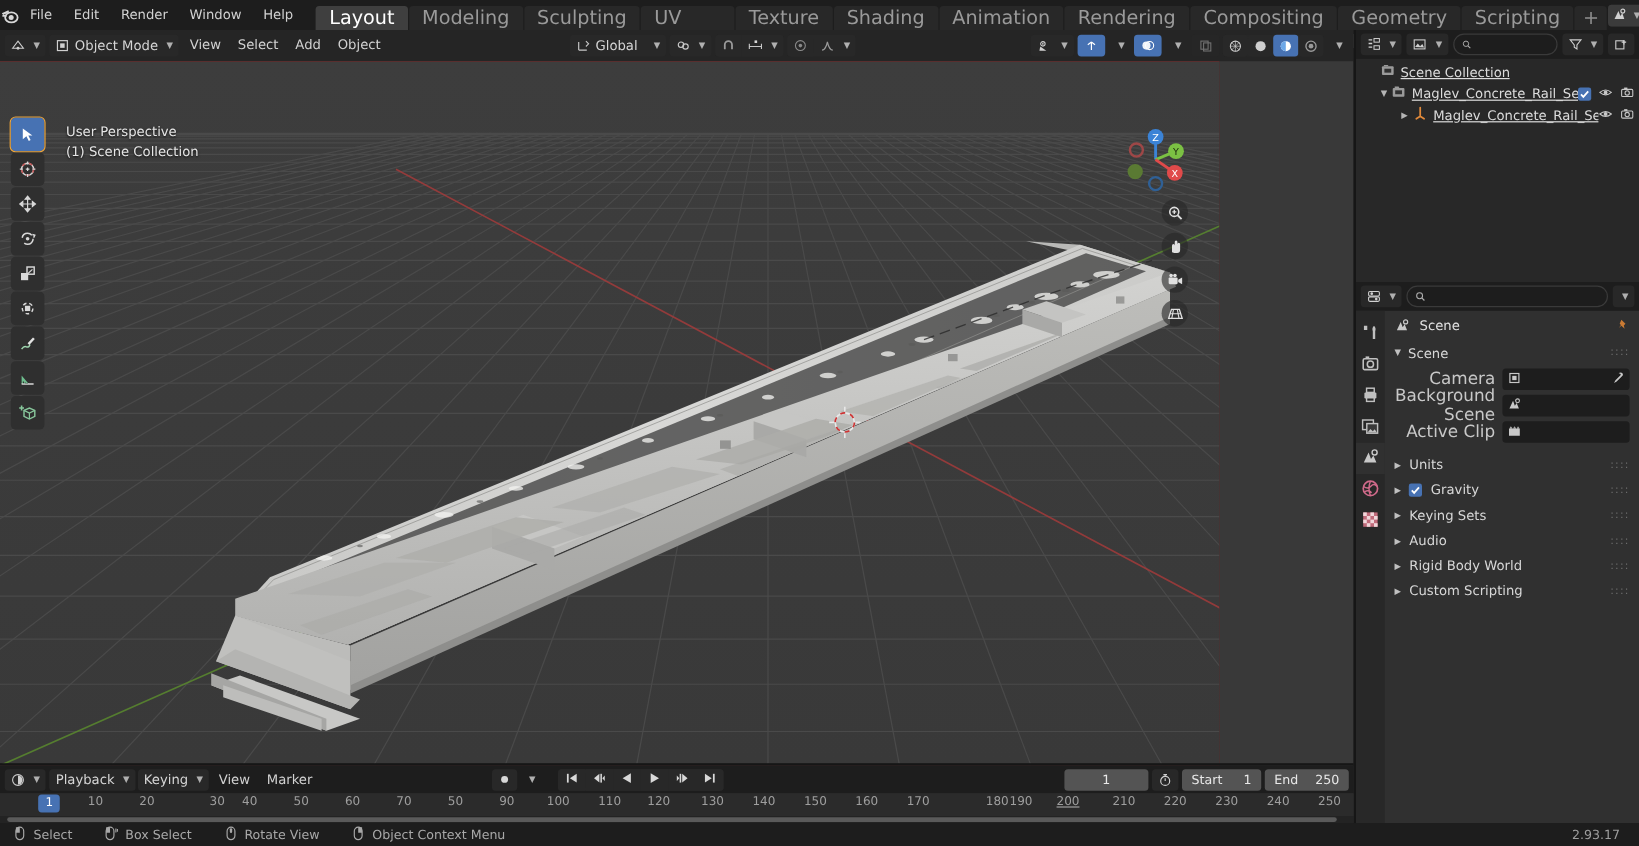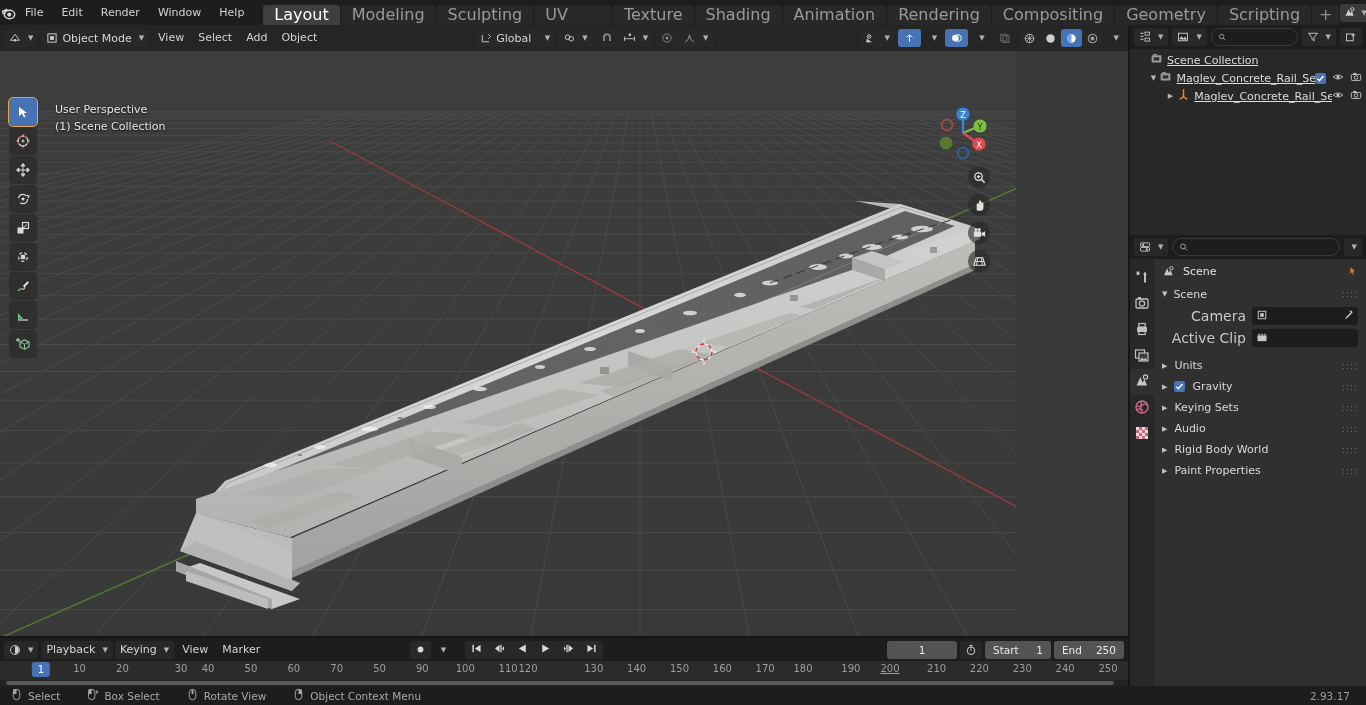--- a/index.html
+++ b/index.html
@@ -859,20 +859,30 @@
                     <rect x="3" y="3" width="10" height="10" fill="none" stroke="#c8c8c8" stroke-width="1.3"></rect>
                     <rect x="5.6" y="5.6" width="4.8" height="4.8" fill="#c8c8c8"></rect>
                   </svg></span>
                 <span style="flex:1;"></span>
                 <span><svg width="12" height="12" viewBox="0 0 16 16">
                     <path d="M10.5 2 Q13 2 13.8 3.4 Q14.6 5 12.6 6.4 L7 12 L4 13.6 L5.6 10.6 L11.2 5 Q12 4.2 11 3.4 Q10 2.6 9.2 3.4" fill="#c8c8c8"></path>
                   </svg></span>
               </span>
             </div>
             <div class="field-row">
+              <span class="field-lbl">Background Scene</span>
+              <span class="field">
+                <span><svg width="12" height="12" viewBox="0 0 16 16">
+                    <path d="M2.5 12.5 L6.5 4 L8.5 9.5 L10.5 6.5 L13 12.5 Z" fill="#c8c8c8"></path>
+                    <circle cx="11.5" cy="4" r="2.1" fill="none" stroke="#c8c8c8" stroke-width="1.2"></circle>
+                  </svg></span>
+                <span style="flex:1;"></span>
+              </span>
+            </div>
+            <div class="field-row">
               <span class="field-lbl">Active Clip</span>
               <span class="field">
                 <span><svg width="12" height="12" viewBox="0 0 16 16">
                     <rect x="2" y="6" width="12" height="7.5" fill="#c8c8c8"></rect>
                     <path d="M2 6 L4 3 L6.4 5.6 L8 3 L10.4 5.6 L12 3 L14 5.6 L14 6 Z" fill="#a8a8a8"></path>
                   </svg></span>
                 <span style="flex:1;"></span>
               </span>
             </div>
             <div style="height: 6px;"></div>
@@ -901,21 +911,21 @@
               <span>Audio</span>
               <span class="grip">::::</span>
             </div>
             <div class="closed-panel">
               <span class="tri" style="font-size:7px;color:#c0c0c0;">▶</span>
               <span>Rigid Body World</span>
               <span class="grip">::::</span>
             </div>
             <div class="closed-panel">
               <span class="tri" style="font-size:7px;color:#c0c0c0;">▶</span>
-              <span>Paint Properties</span>
+              <span>Custom Scripting</span>
               <span class="grip">::::</span>
             </div>
           </div>
       </div>
     </div>
   </div>
 
   <div class="timeline">
     <div class="tl-header">
       <div class="hbtn">
@@ -1012,27 +1022,27 @@
         <div class="tick" style="left: 122.415px;">20</div>
         <div class="tick" style="left: 181px;">30</div>
         <div class="tick" style="left: 208.115px;">40</div>
         <div class="tick" style="left: 250.965px;">50</div>
         <div class="tick" style="left: 293.815px;">60</div>
         <div class="tick" style="left: 336.665px;">70</div>
         <div class="tick" style="left: 379.515px;">50</div>
         <div class="tick" style="left: 422.365px;">90</div>
         <div class="tick" style="left: 465.215px;">100</div>
         <div class="tick" style="left: 508.065px;">110</div>
-        <div class="tick" style="left: 528px;">120</div>
+        <div class="tick" style="left: 549px;">120</div>
         <div class="tick" style="left: 593.765px;">130</div>
         <div class="tick" style="left: 636.615px;">140</div>
         <div class="tick" style="left: 679.465px;">150</div>
         <div class="tick" style="left: 722.315px;">160</div>
         <div class="tick" style="left: 765.165px;">170</div>
-        <div class="tick" style="left: 803px;">180</div>
+        <div class="tick" style="left: 831px;">180</div>
         <div class="tick" style="left: 850.865px;">190</div>
         <div class="tick" style="left: 890px; text-decoration: underline;">200</div>
         <div class="tick" style="left: 936.565px;">210</div>
         <div class="tick" style="left: 979.415px;">220</div>
         <div class="tick" style="left: 1022.26px;">230</div>
         <div class="tick" style="left: 1065.12px;">240</div>
         <div class="tick" style="left: 1107.96px;">250</div>
         <div class="playhead" style="left: 41px;">1</div>
       </div>
     <div class="tl-scroll">

